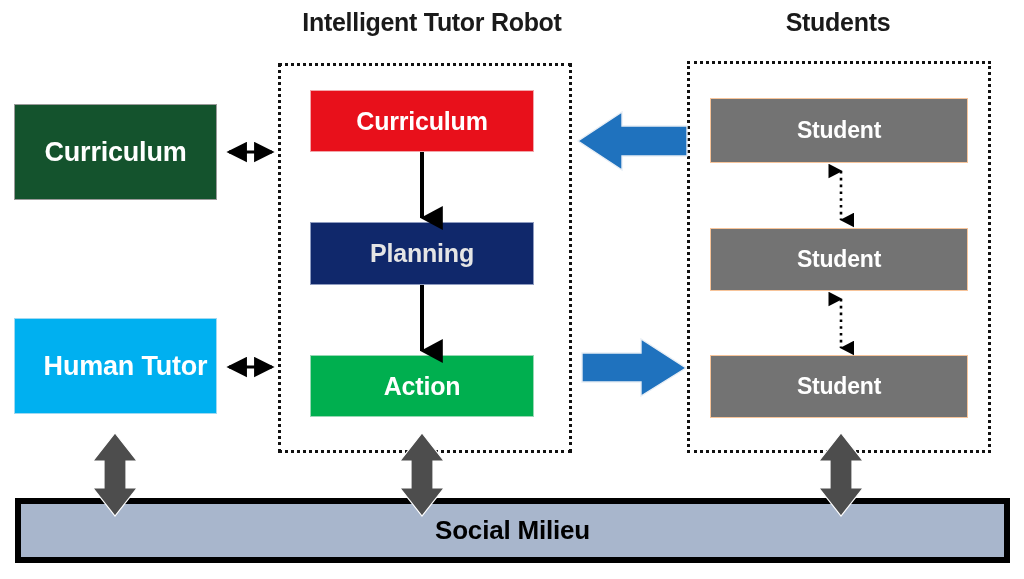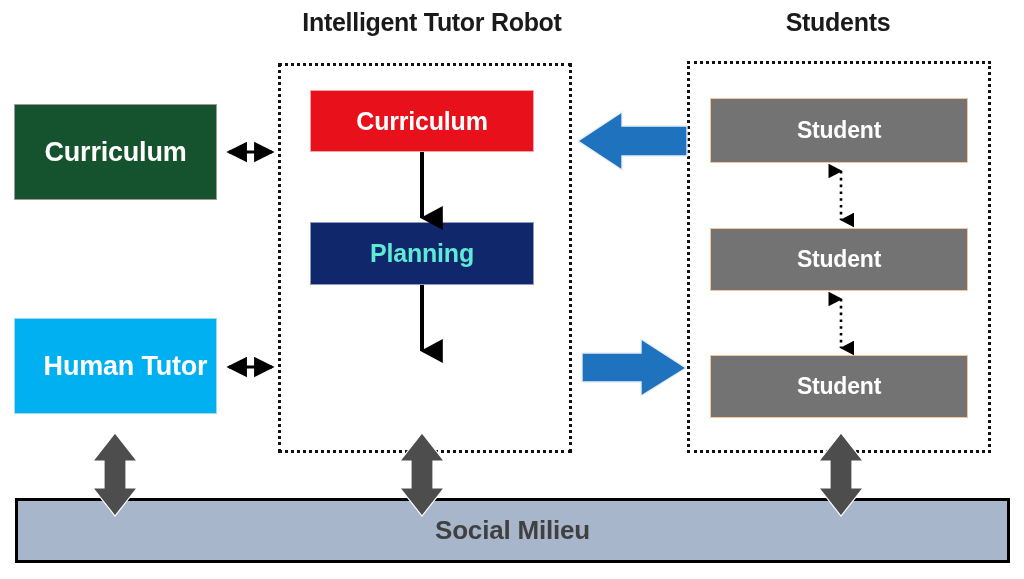--- a/index.html
+++ b/index.html
@@ -63,41 +63,41 @@
     padding-left: 20px;
   }
   .block-perception {
     background: #E8101B;
     color: #ffffff;
     font-size: 25px;
     border: 1px solid #f2a6aa;
   }
   .block-planning {
     background: #10286B;
-    color: #5eead4;
+    color: #e5e5e5;
     font-size: 25px;
     border: 1px solid #8f9cc0;
   }
   .block-action {
     background: #00AF4F;
     color: #ffffff;
     font-size: 25px;
     border: 1px solid #97d8b4;
   }
   .block-student {
     background: #737373;
     color: #ffffff;
     font-size: 23px;
     border: 1px solid #f7c49a;
   }
   .block-milieu {
     background: #A8B6CC;
-    color: #404040;
+    color: #000000;
     font-size: 26px;
-    border: 3px solid #000000;
+    border: 6px solid #000000;
   }
 
   
   #connectors {
     position: absolute;
     left: 0; top: 0;
     width: 1024px;
     height: 579px;
     pointer-events: none;
   }
@@ -117,20 +117,21 @@
   <div class="abs group-box" style="left:687px; top:61px; width:304px; height:392px;"></div>
 
   <div class="abs block block-curriculum" style="left:14px; top:104px; width:203px; height:96px;">Curriculum</div>
 
   <div class="abs block block-tutor" style="left:14px; top:318px; width:203px; height:96px;">Human Tutor</div>
 
   <div class="abs block block-perception" style="left:310px; top:90px; width:224px; height:62px;">Curriculum</div>
 
   <div class="abs block block-planning" style="left:310px; top:222px; width:224px; height:63px;">Planning</div>
 
+  <div class="abs block block-action" style="left:310px; top:355px; width:224px; height:62px;">Action</div>
 
   <div class="abs block block-student" style="left:710px; top:98px; width:258px; height:65px;">Student</div>
 
   <div class="abs block block-student" style="left:710px; top:228px; width:258px; height:63px;">Student</div>
 
   <div class="abs block block-student" style="left:710px; top:355px; width:258px; height:63px;">Student</div>
 
   <div class="abs block block-milieu" style="left:15px; top:498px; width:995px; height:65px;">Social Milieu</div>
 
   <svg id="connectors" viewBox="0 0 1024 579" xmlns="http://www.w3.org/2000/svg">

